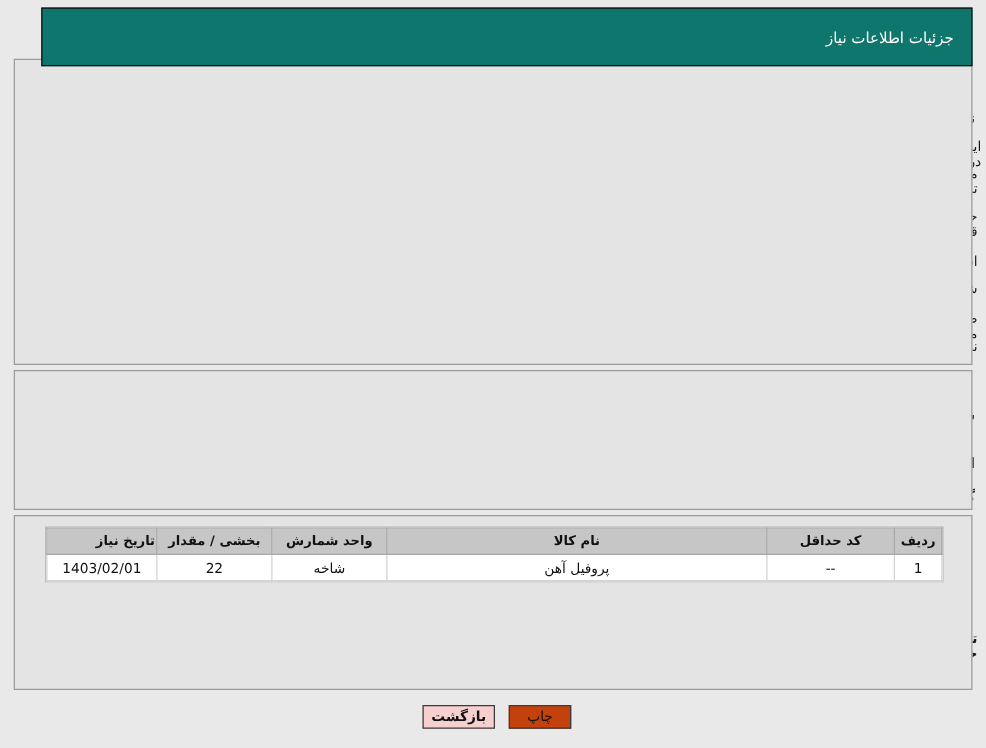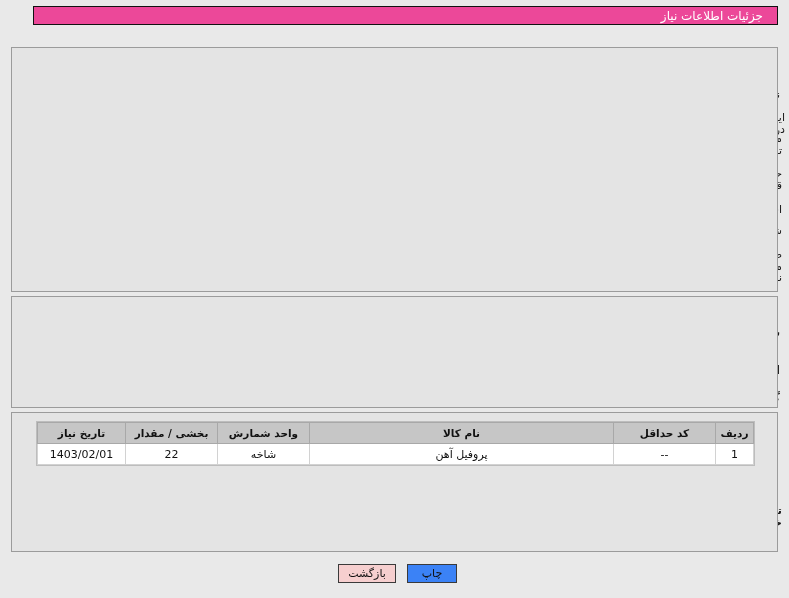--- a/index.html
+++ b/index.html
@@ -37,22 +37,22 @@
     position: absolute;
     left: 196px; top: 6px;
     width: 108px; height: 96px;
     opacity: 0.30;
   }
 
   
   .titlebar {
     position: absolute;
     left: 33px; top: 6px;
-    width: 745px; height: 19px;
-    background: #ec4899;
+    width: 745px; height: 47px;
+    background: #0f766e;
     border: 1px solid #111;
     display: flex; align-items: center;
     justify-content: flex-start;
     padding: 0 14px;
     z-index: 3;
   }
   .titlebar .t {
     color: #ffffff;
     font-size: 12px;
   }
@@ -195,21 +195,21 @@
     position: absolute;
     height: 19px;
     border: 1px solid #3a3a3a;
     font-size: 11px;
     display: flex; align-items: center; justify-content: center;
     cursor: pointer;
     font-family: "DejaVu Sans", "Liberation Sans", sans-serif;
     color: #111;
   }
   .btn.back  { background: #f6cfcf; }
-  .btn.print { background: #3b82f6; }
+  .btn.print { background: #c2410c; }
 </style>
 </head>
 <body>
 
 <div class="page">
 
   <div class="watermark">
     <svg class="wm-heart" viewBox="0 0 100 100">
       <path d="M50 88 C 10 58 6 30 24 18 C 36 10 48 18 50 28 C 52 18 64 10 76 18 C 94 30 90 58 50 88 Z" fill="none" stroke="#c98a8a" stroke-width="11"></path>
     </svg>
@@ -292,21 +292,21 @@
 
   <div class="tbl-wrap">
     <table class="goods">
       <thead>
         <tr>
           <th style="width:38px;">ردیف</th>
           <th style="width:102px;">کد حداقل</th>
           <th>نام کالا</th>
           <th style="width:92px;text-align:center;">واحد شمارش</th>
           <th style="width:92px;">بخشی / مقدار</th>
-          <th style="width:88px;">تاریخ نیاز</th>
+          <th style="width:88px;text-align:right;">تاریخ نیاز</th>
         </tr>
       </thead>
       <tbody>
         <tr>
           <td class="num">1</td>
           <td>--</td>
           <td>پروفیل آهن</td>
           <td>شاخه</td>
           <td class="num">22</td>
           <td class="num">1403/02/01</td>
@@ -318,16 +318,16 @@
   <div class="lbl b" style="left:690px; top:505px; width:92px;">توضیحات خریدار:</div>
   <div class="txt" style="left:70px; top:477px; width:614px; height:66px;">
     <span>پروفیل نبشی تسمه-جهت استفاده در واحد تدارکات بیمارستان شریعتی(طبق پیوست)</span>
     <span class="resize-grip">
       <i style="left:0px;  top:8px; width:9px; transform:rotate(-45deg);"></i>
       <i style="left:2px;  top:9px; width:6px; transform:rotate(-45deg);"></i>
       <i style="left:4px;  top:10px; width:3px; transform:rotate(-45deg);"></i>
     </span>
   </div>
 
-  <div class="btn back" style="left:338px; top:564px; width:58px;">بازگشت</div>
+  <div class="btn back" style="left:338px; top:564px; width:58px;font-weight:bold;">بازگشت</div>
   <div class="btn print" style="left:407px; top:564px; width:50px;">چاپ</div>
 
 </div>
 
 </body></html>

